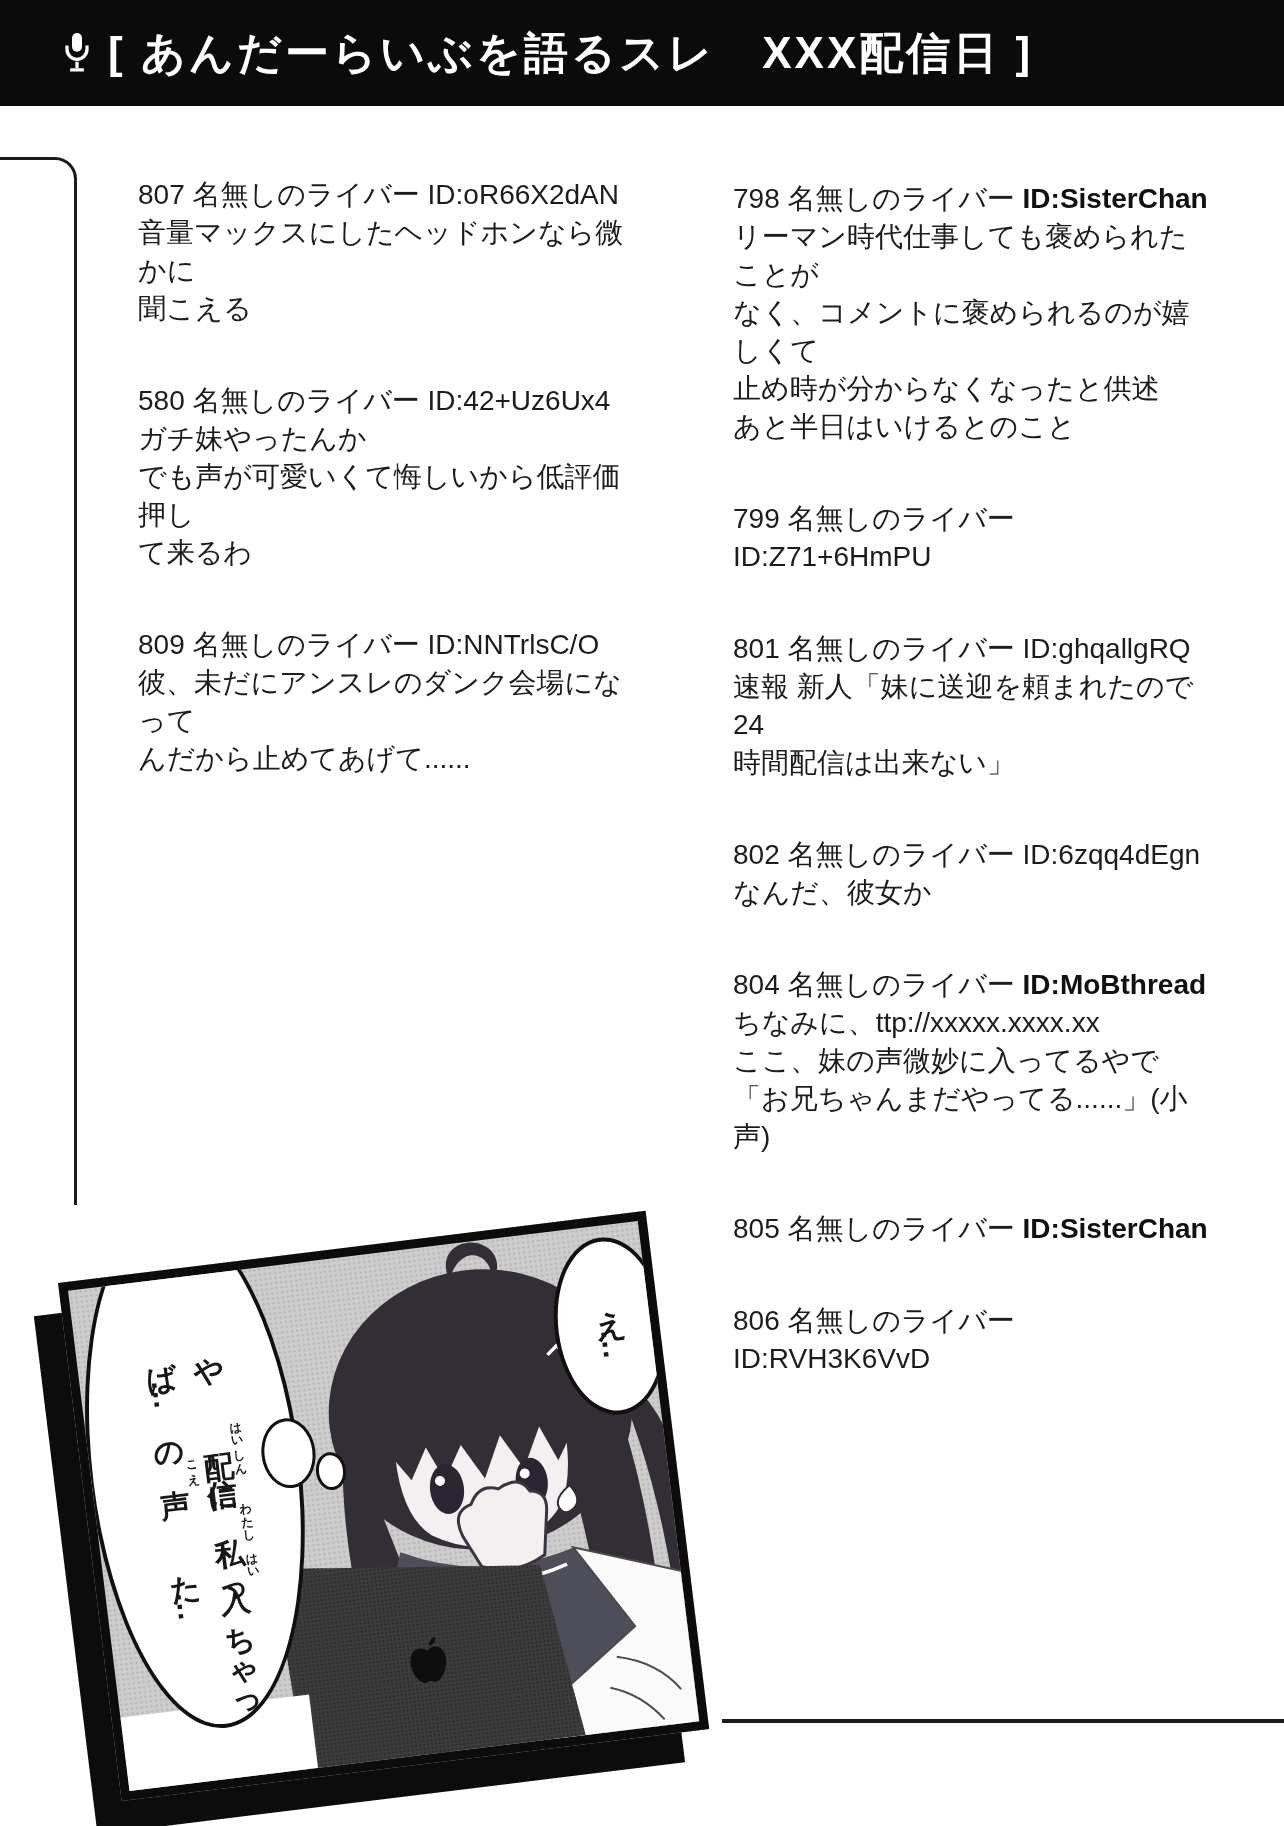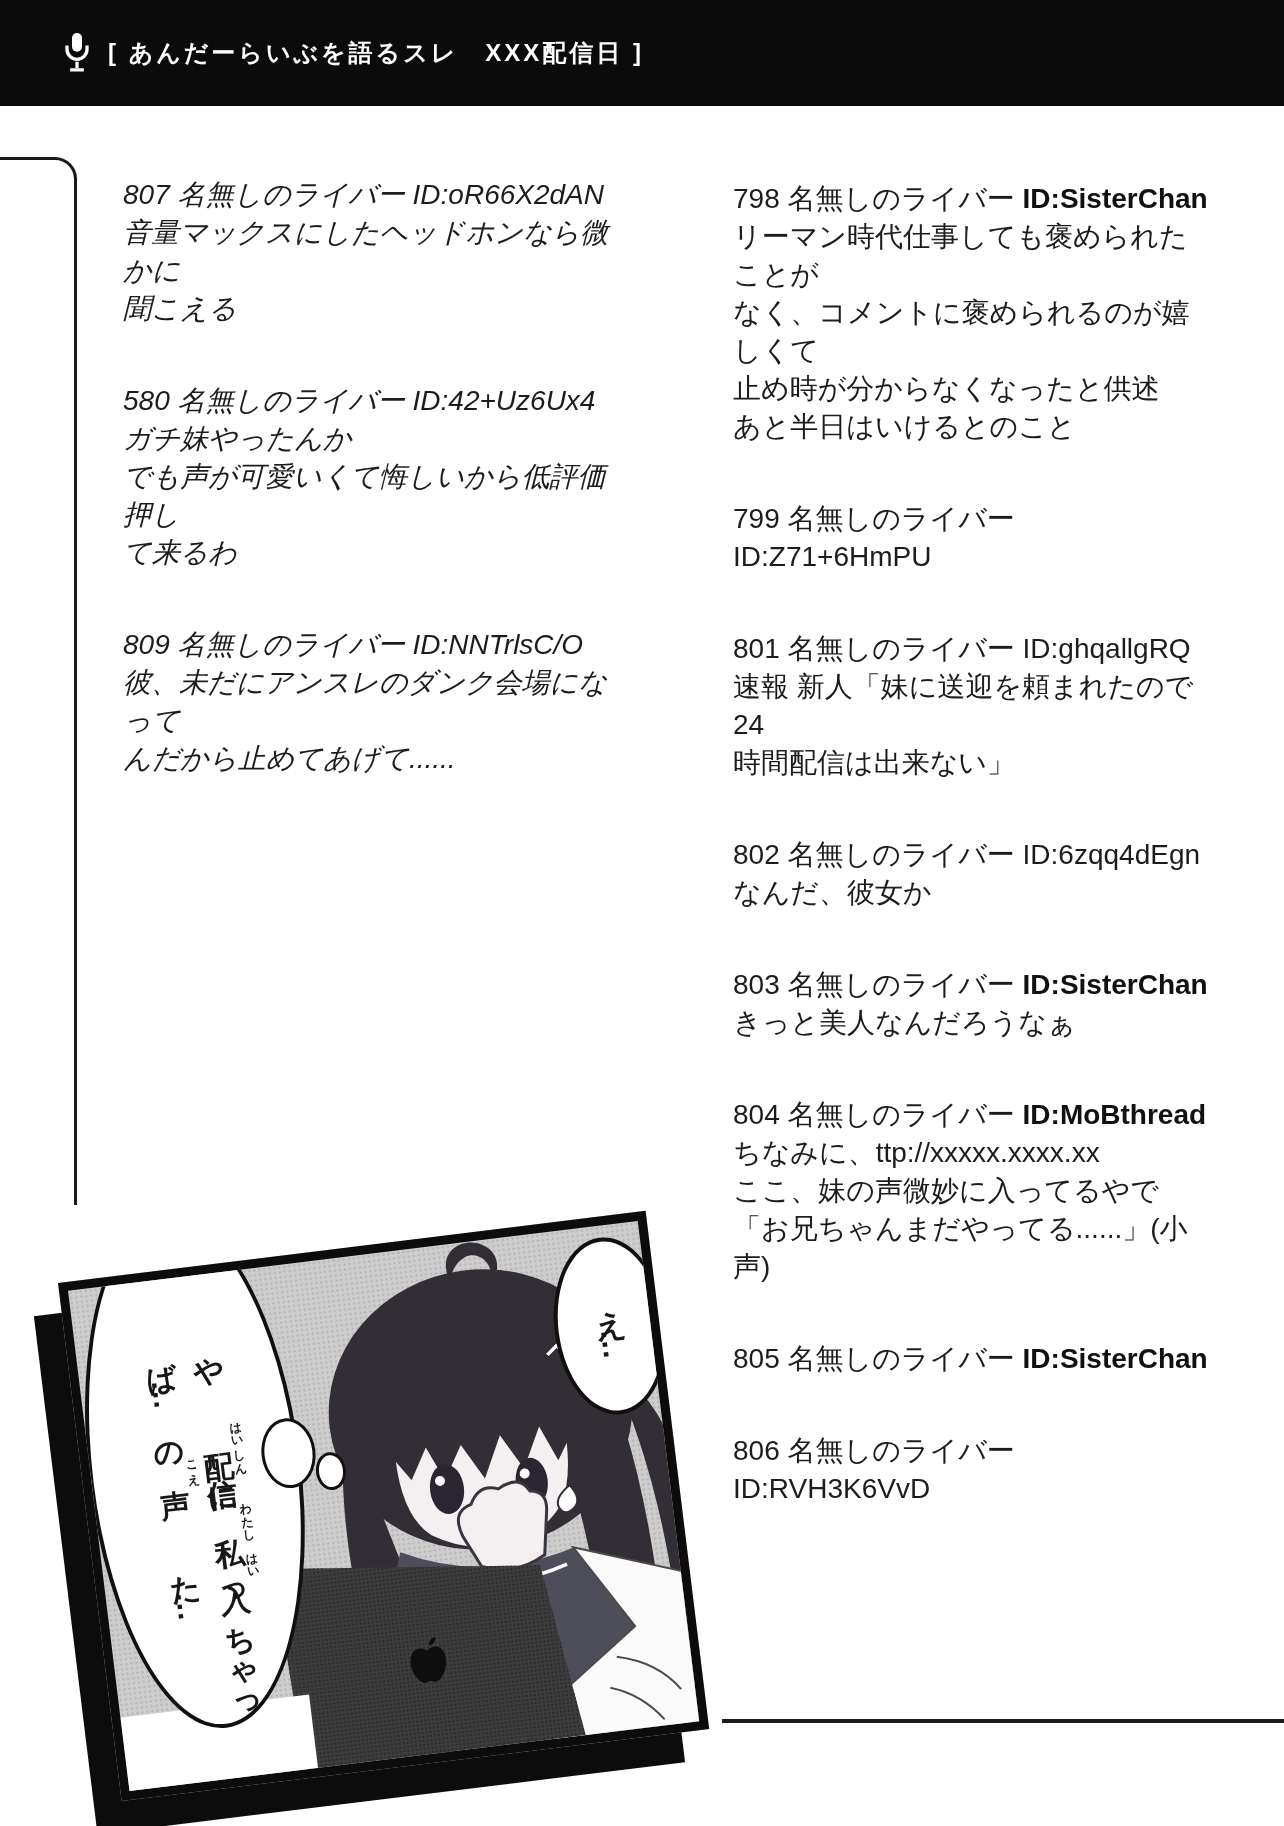--- a/index.html
+++ b/index.html
@@ -8,30 +8,30 @@
     background:#ffffff;color:#1c1c1c;
     font-family:"Liberation Sans","DejaVu Sans",sans-serif;
   }
   
   .header-bar{
     position:absolute;left:0;top:0;width:1284px;height:106px;
     background:#0b0b0b;display:flex;align-items:center;
     padding-left:62px;box-sizing:border-box;color:#fff;
   }
   .mic{width:30px;height:46px;margin-right:16px;flex:0 0 auto;}
-  .header-title{font-size:24px;font-weight:bold;letter-spacing:3px;white-space:pre;}
+  .header-title{font-size:44px;font-weight:bold;letter-spacing:3px;white-space:pre;}
   
   .frame-line{
     position:absolute;left:-4px;top:157px;width:78px;height:1045px;
     border-top:3px solid #1a1a1a;border-right:3px solid #1a1a1a;
     border-top-right-radius:22px;
   }
   
   .col{position:absolute;display:flex;flex-direction:column;gap:54px;}
-  .col-left{left:123px;top:176px;width:490px;font-style:italic;}
+  .col-left{left:138px;top:176px;width:490px;}
   .col-right{left:733px;top:180px;width:480px;}
   .post{font-size:28px;line-height:38px;}
   .post-id.bold{font-weight:bold;color:#111;text-align:center;}
   .post-body{white-space:pre-line;}
   
   .divider-line{position:absolute;left:722px;top:1719px;width:562px;border-top:4px solid #1d1d1d;}
   
   .panel{
     position:absolute;left:58px;top:1283px;width:574px;height:504px;
     background-color:#cdcdcd;
@@ -126,24 +126,20 @@
     <div class="post-header"><span class="post-num">801</span> <span class="post-name">名無しのライバー</span> <span class="post-id">ID:ghqallgRQ</span></div>
     <div class="post-body">速報 新人「妹に送迎を頼まれたので24
 時間配信は出来ない」</div>
   </div>
 
   <div class="post">
     <div class="post-header"><span class="post-num">802</span> <span class="post-name">名無しのライバー</span> <span class="post-id">ID:6zqq4dEgn</span></div>
     <div class="post-body">なんだ、彼女か</div>
   </div>
 
-  <div class="post">
-    <div class="post-header"><span class="post-num">803</span> <span class="post-name">名無しのライバー</span> <span class="post-id bold">ID:SisterChan</span></div>
-    <div class="post-body">きっと美人なんだろうなぁ</div>
-  </div>
 
   <div class="post">
     <div class="post-header"><span class="post-num">804</span> <span class="post-name">名無しのライバー</span> <span class="post-id bold">ID:MoBthread</span></div>
     <div class="post-body">ちなみに、ttp://xxxxx.xxxx.xx
 ここ、妹の声微妙に入ってるやで
 「お兄ちゃんまだやってる......」(小声)</div>
   </div>
 
   <div class="post">
     <div class="post-header"><span class="post-num">805</span> <span class="post-name">名無しのライバー</span> <span class="post-id bold">ID:SisterChan</span></div>

